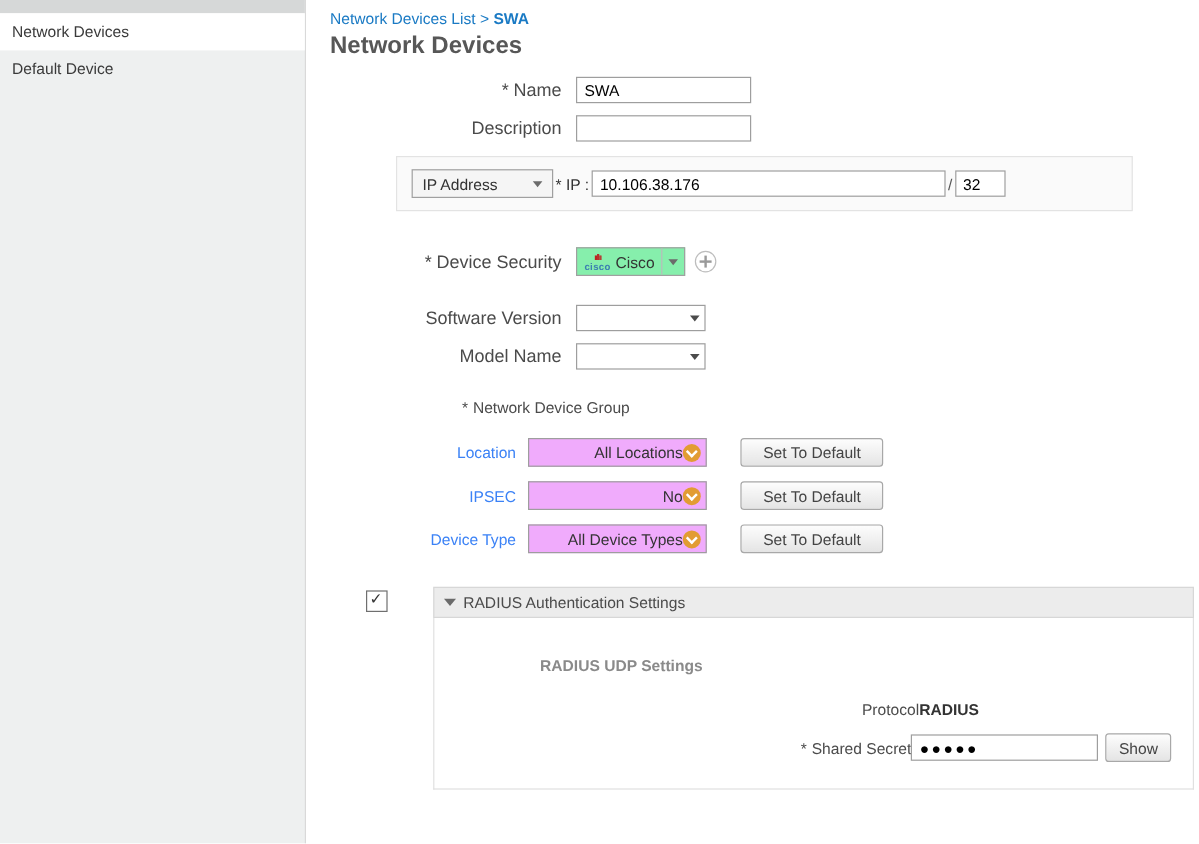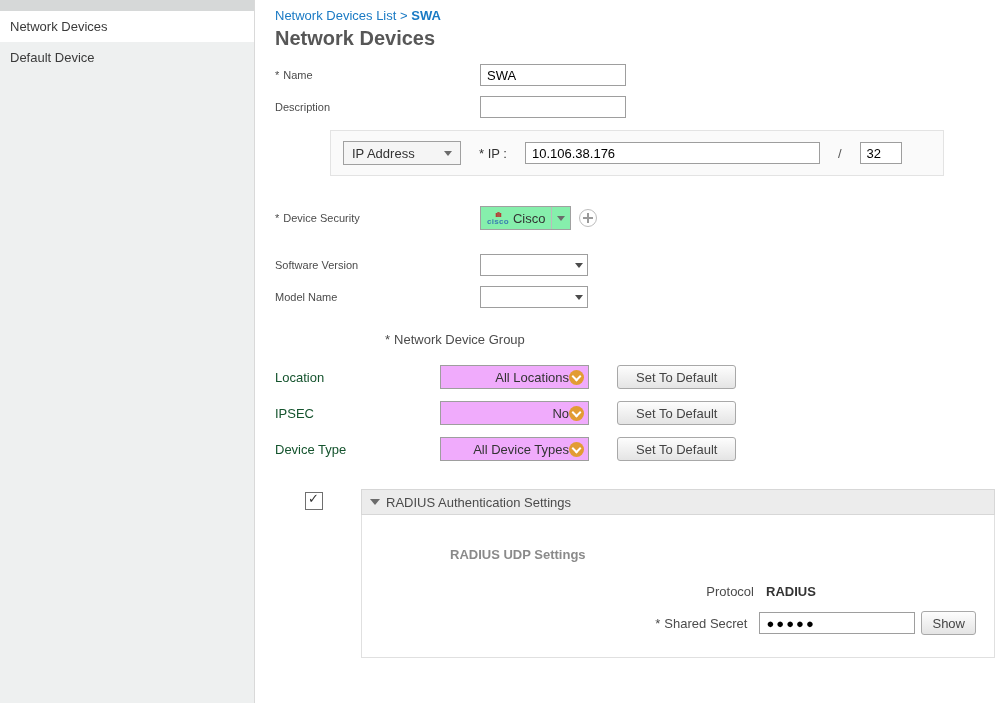--- a/index.html
+++ b/index.html
@@ -59,44 +59,45 @@
     font-weight: bold;
   }
   
   .row {
     display: flex;
     align-items: center;
     margin-bottom: 10px;
   }
   .label {
     width: 205px;
+    text-align: right;
     padding-right: 12px;
     color: #4b4b4b;
-    font-size: 11px;
+    font-size: 15px;
     box-sizing: border-box;
   }
   .star { margin-right: 4px; }
   input.txt, .select-box, input.ip-txt, input.prefix-txt, input.secret-txt {
     border: 1px solid #9e9e9e;
     background: #fff;
     height: 22px;
     box-sizing: border-box;
     font-size: 13px;
     padding: 0 6px;
   }
   input.txt { width: 146px; }
   
   .ip-block {
     border: 1px solid #e3e3e3;
     background: #fafafa;
     padding: 10px 12px;
     margin: 12px 55px 30px 55px;
     display: flex;
     align-items: center;
-    gap: 18px;
+    gap: 2px;
   }
   .ip-type-select {
     border: 1px solid #a0a0a0;
     background: #f5f5f5;
     height: 24px;
     width: 118px;
     display: flex;
     align-items: center;
     justify-content: space-between;
     padding: 0 8px;
@@ -177,22 +178,23 @@
   .section-label .star { margin-right: 4px; }
 
   
   .ndg-row {
     display: flex;
     align-items: center;
     margin-bottom: 12px;
   }
   .ndg-row .ndg-label {
     width: 155px;
+    text-align: right;
     padding-right: 10px;
-    color: #14532d;
+    color: #3b82f6;
   }
   .ndg-select {
     width: 149px; height: 24px;
     border: 1px solid #9e9e9e;
     display: flex; align-items: center; justify-content: flex-end;
     padding: 0 4px 0 6px;
     background: #f0abfc;
     cursor: pointer;
     font-size: 13px;
     box-sizing: border-box;
@@ -281,21 +283,21 @@
   }
   .proto-row, .secret-row {
     display: flex;
     align-items: center;
     justify-content: flex-end;
     margin-bottom: 12px;
     padding-right: 4px;
   }
   .right-label {
     text-align: right;
-    padding-right: 12px;
+    padding-right: 0;
     color: #4b4b4b;
   }
   .proto-value { font-weight: bold; width: 210px; }
   .secret-txt { width: 156px; letter-spacing: 2px; }
 </style>
 </head>
 <body>
 
 <div class="app">
 

